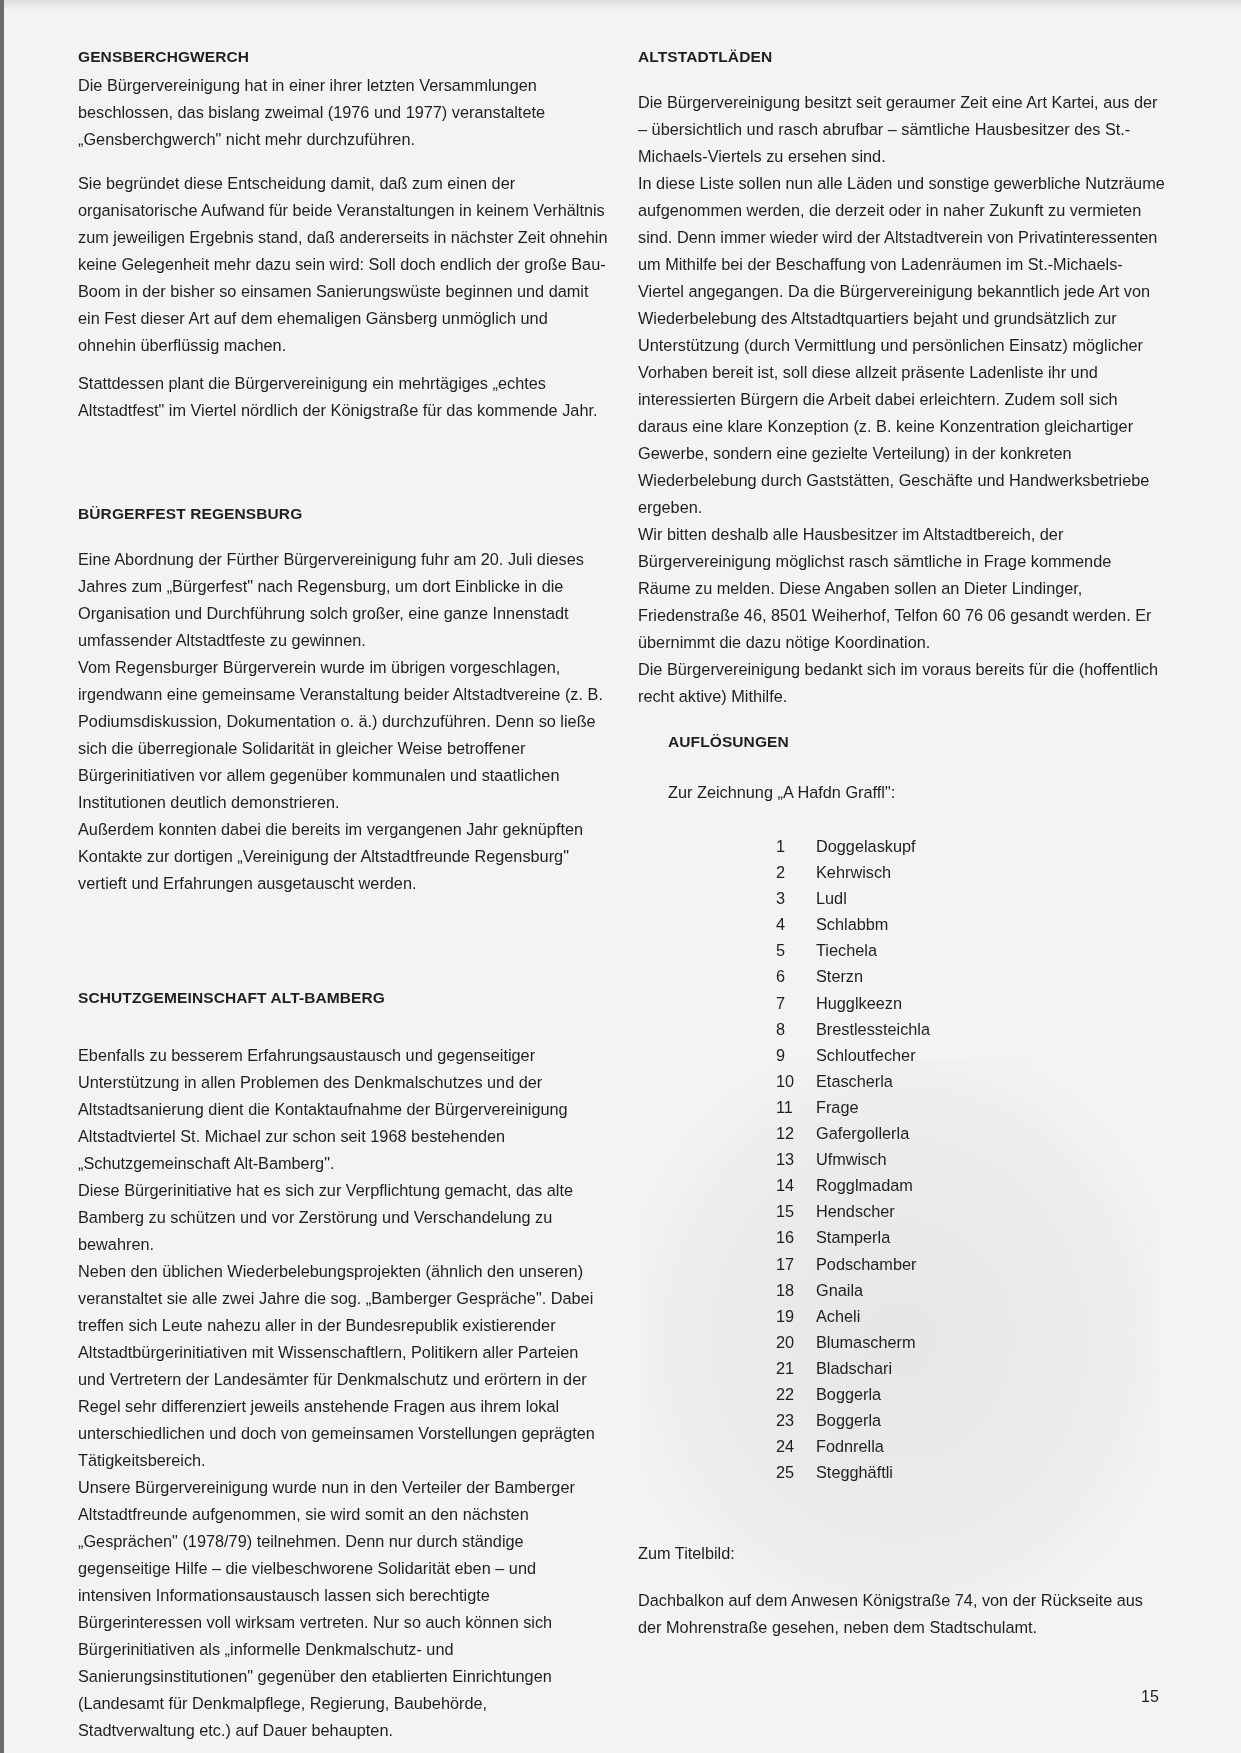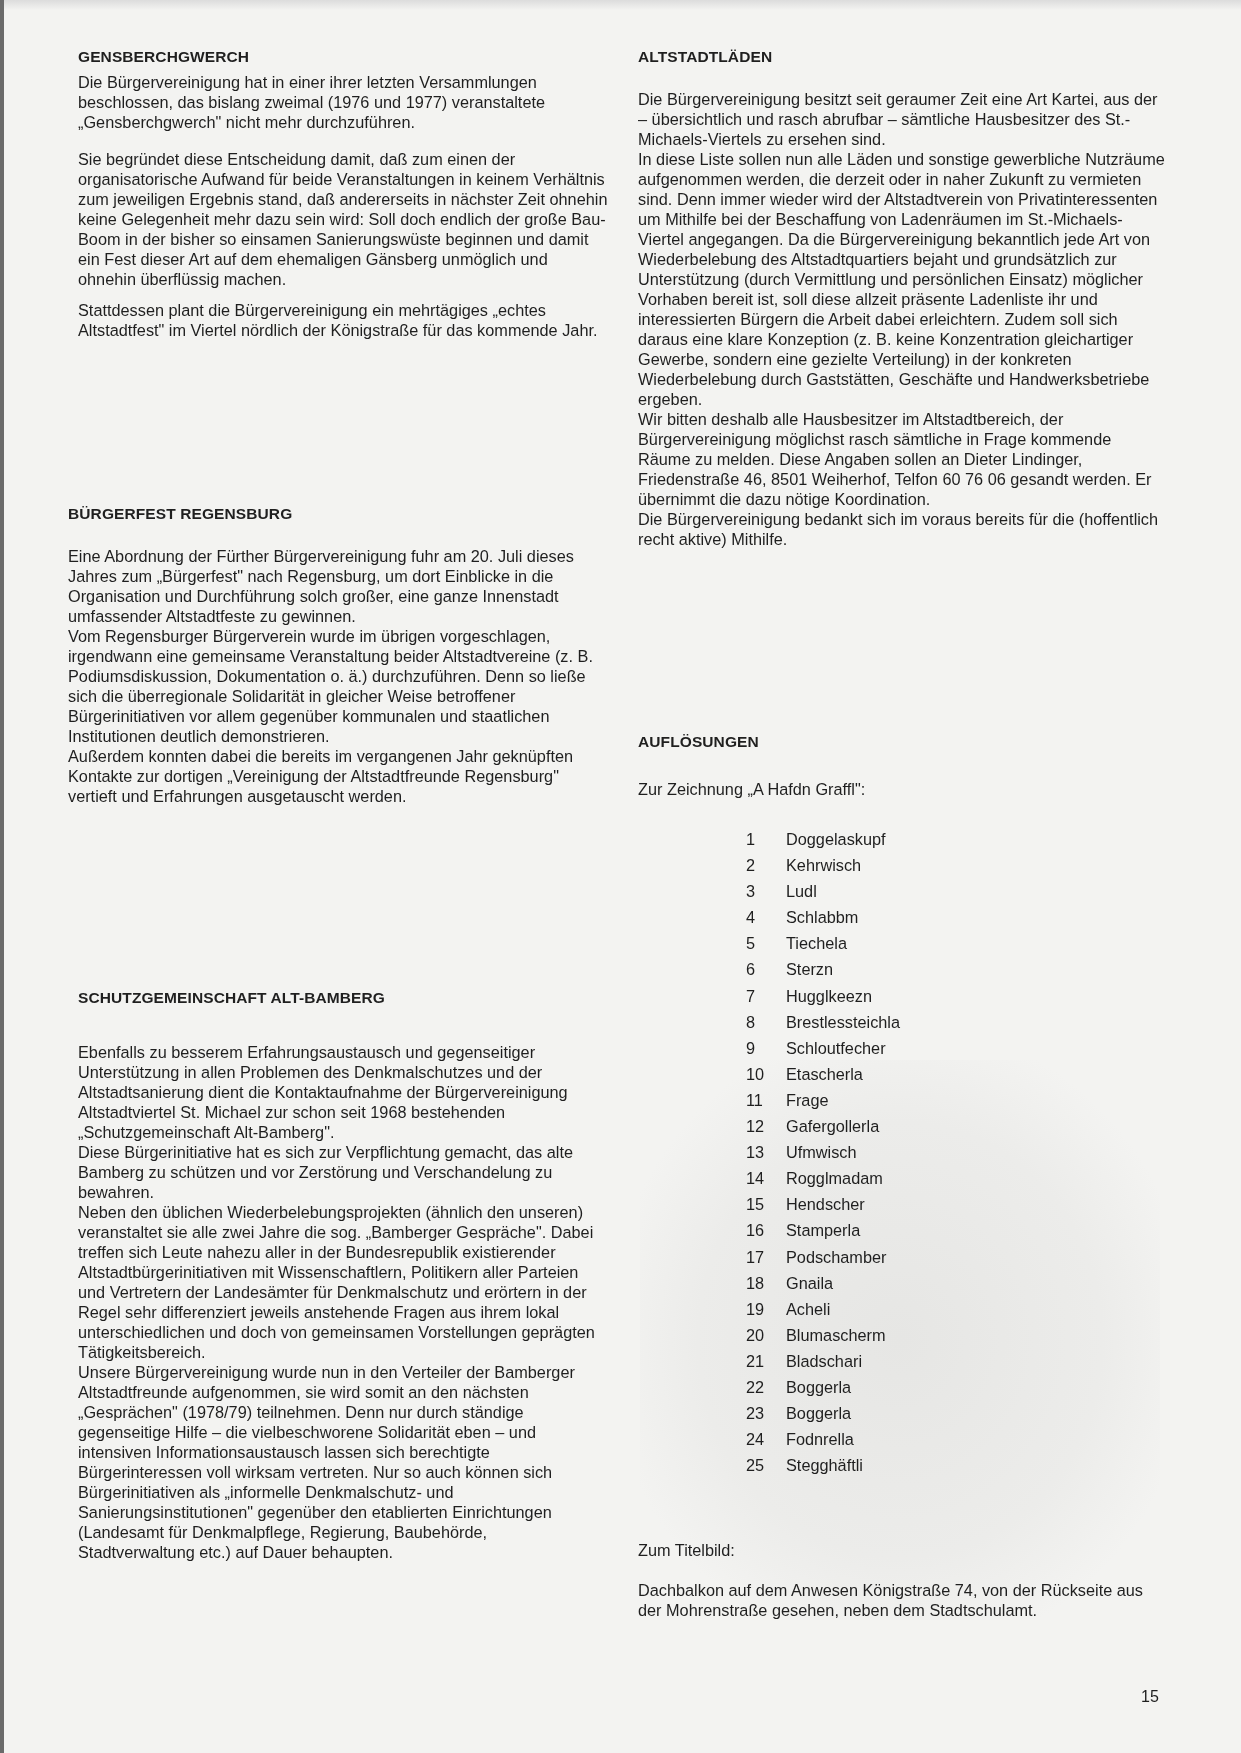--- a/index.html
+++ b/index.html
@@ -10,30 +10,30 @@
       color: #1f1f1f;
     }
     .page-edge { position: absolute; left: 0; top: 0; width: 4px; height: 100%; background: #6a6a6a; }
     .top-strip { position: absolute; left: 0; top: 0; width: 100%; height: 10px; background: linear-gradient(#dcdcdc, #f3f3f1); }
     .shadow-bg { position: absolute; left: 640px; top: 1060px; width: 520px; height: 560px;
       background: radial-gradient(ellipse at center, #e6e6e4 0%, #ececea 55%, rgba(243,243,241,0) 80%); }
     .col { position: absolute; top: 48px; }
     .col-left { left: 78px; width: 530px; }
     .col-right { left: 638px; width: 530px; }
     h2 { font-size: 15.5px; font-weight: bold; margin: 0; letter-spacing: 0.1px; }
-    p { font-size: 16.3px; line-height: 20px; margin: 0; }
+    p { font-size: 16.3px; line-height: 27px; margin: 0; }
     .left-sec1 h2 { margin-bottom: 6px; }
     .gap { height: 17px; }
     .gap-small { height: 11px; }
-    .sec2 { position: absolute; left: 68px; top: 505px; width: 530px; }
+    .sec2 { position: absolute; left: 78px; top: 505px; width: 530px; }
     .sec2 h2 { margin-bottom: 23px; }
     .sec3 { position: absolute; left: 78px; top: 989px; width: 530px; }
     .sec3 h2 { margin-bottom: 35px; }
     .col-right h2 { margin-bottom: 23px; }
-    .sec-aufl { position: absolute; left: 638px; top: 733px; width: 530px; }
+    .sec-aufl { position: absolute; left: 668px; top: 733px; width: 530px; }
     .sec-aufl h2 { margin-bottom: 28px; }
     .sub-intro { font-size: 16.3px; margin: 0 0 27px 0; }
     .sol-list { list-style: none; margin: 0; padding: 0 0 0 108px; }
     .sol-list li { font-size: 16.3px; line-height: 26.1px; display: flex; }
     .sol-num { width: 40px; text-align: left; }
     .sec-title-pic { position: absolute; left: 638px; top: 1540px; width: 530px; }
     .sec-title-pic .lbl { margin-bottom: 20px; }
     .page-num { position: absolute; left: 1141px; top: 1688px; font-size: 16px; }
   </style>
 </head>

